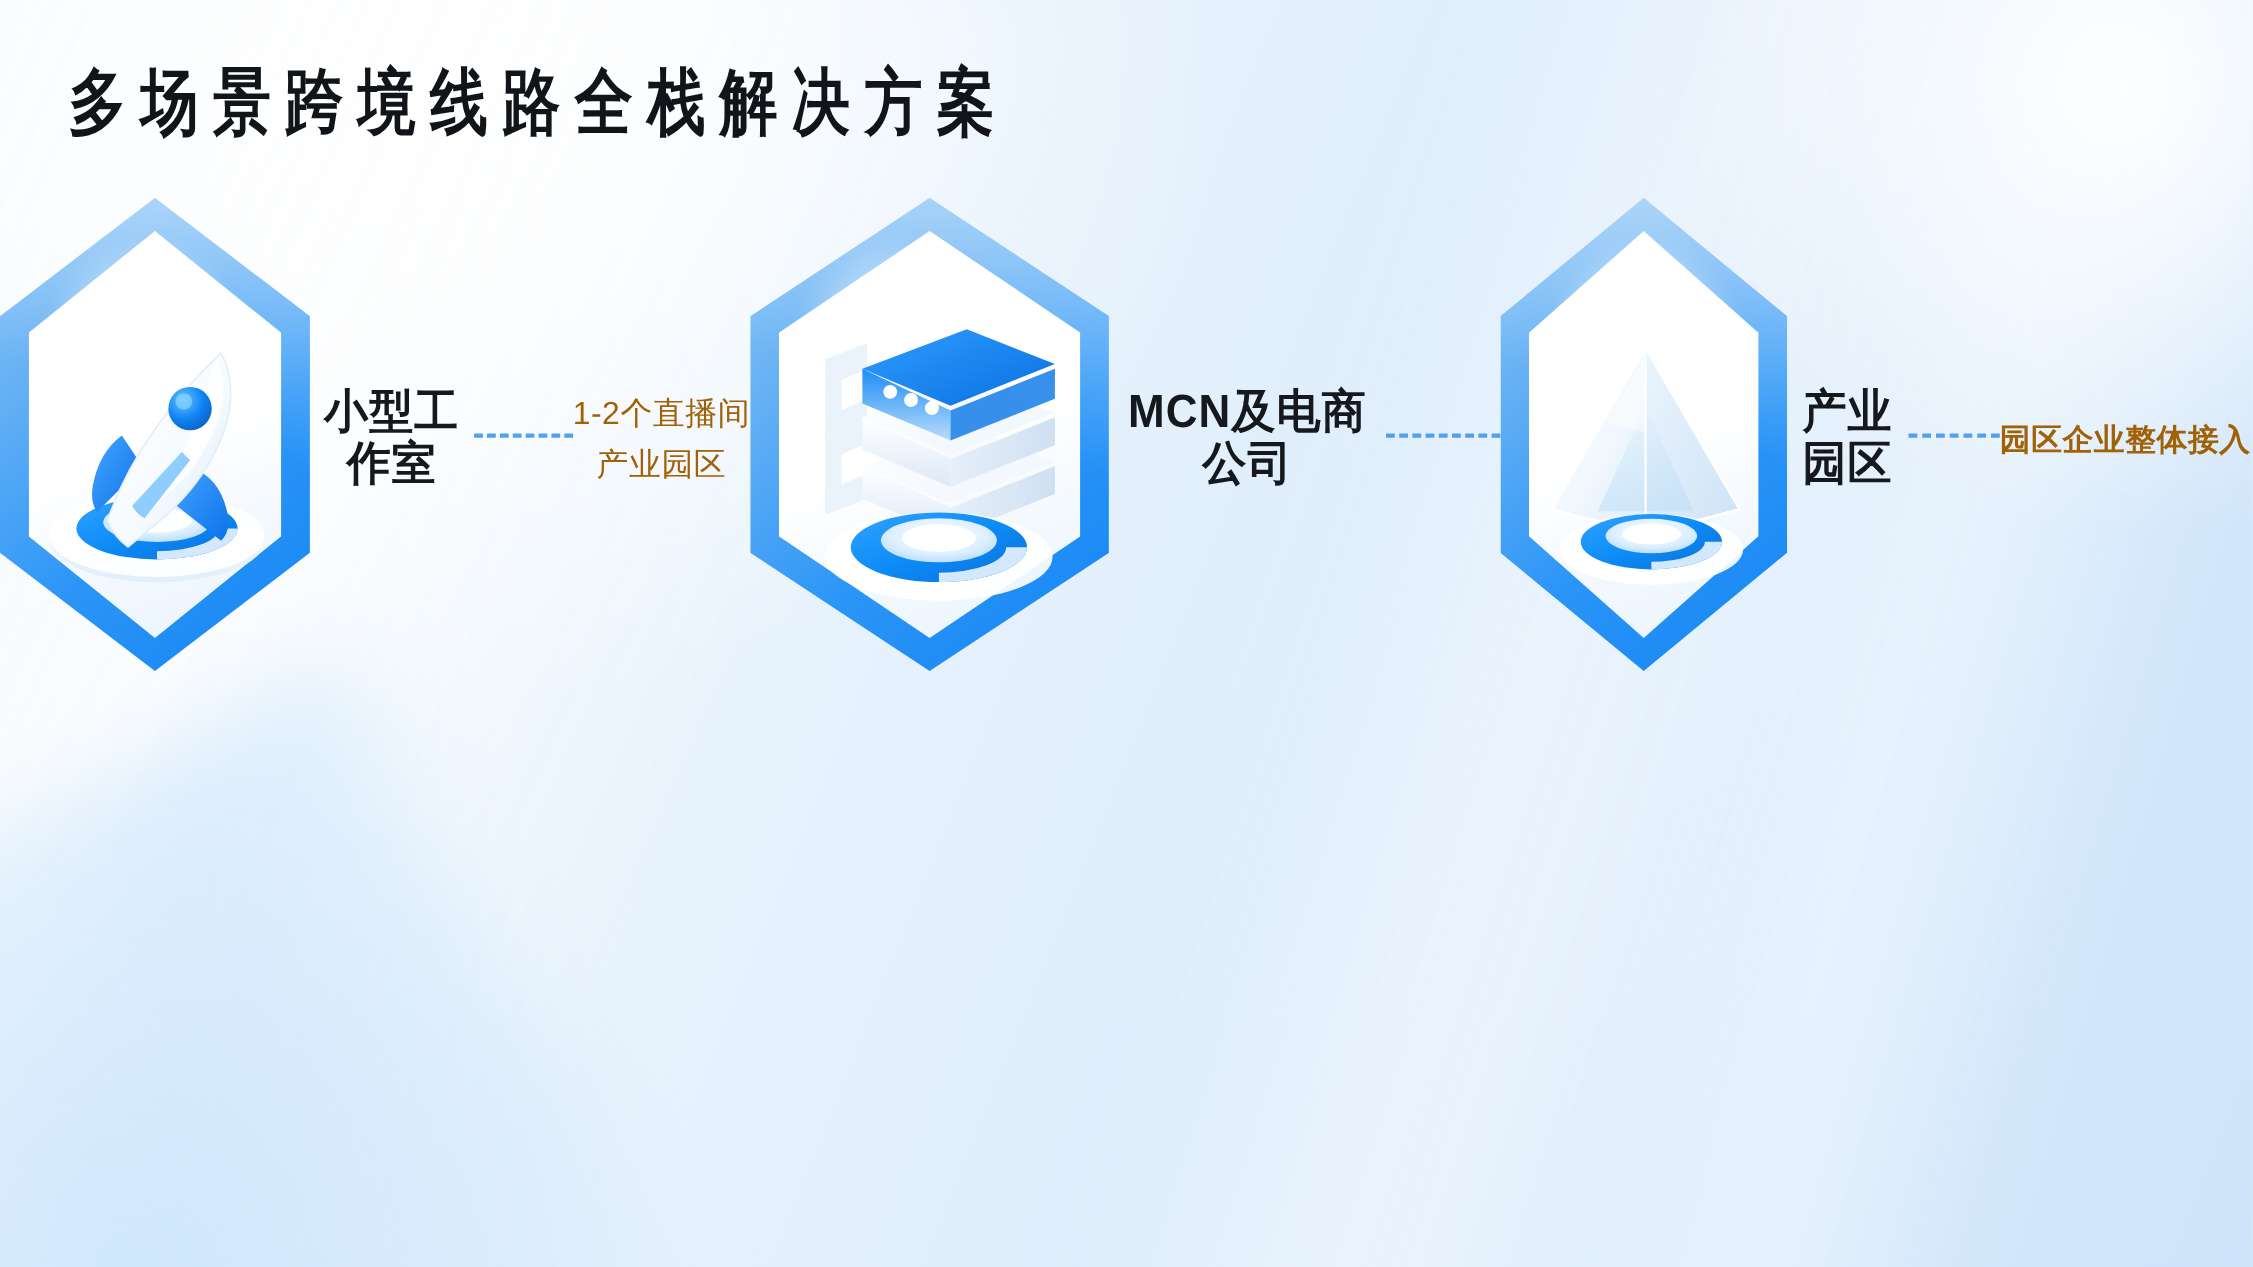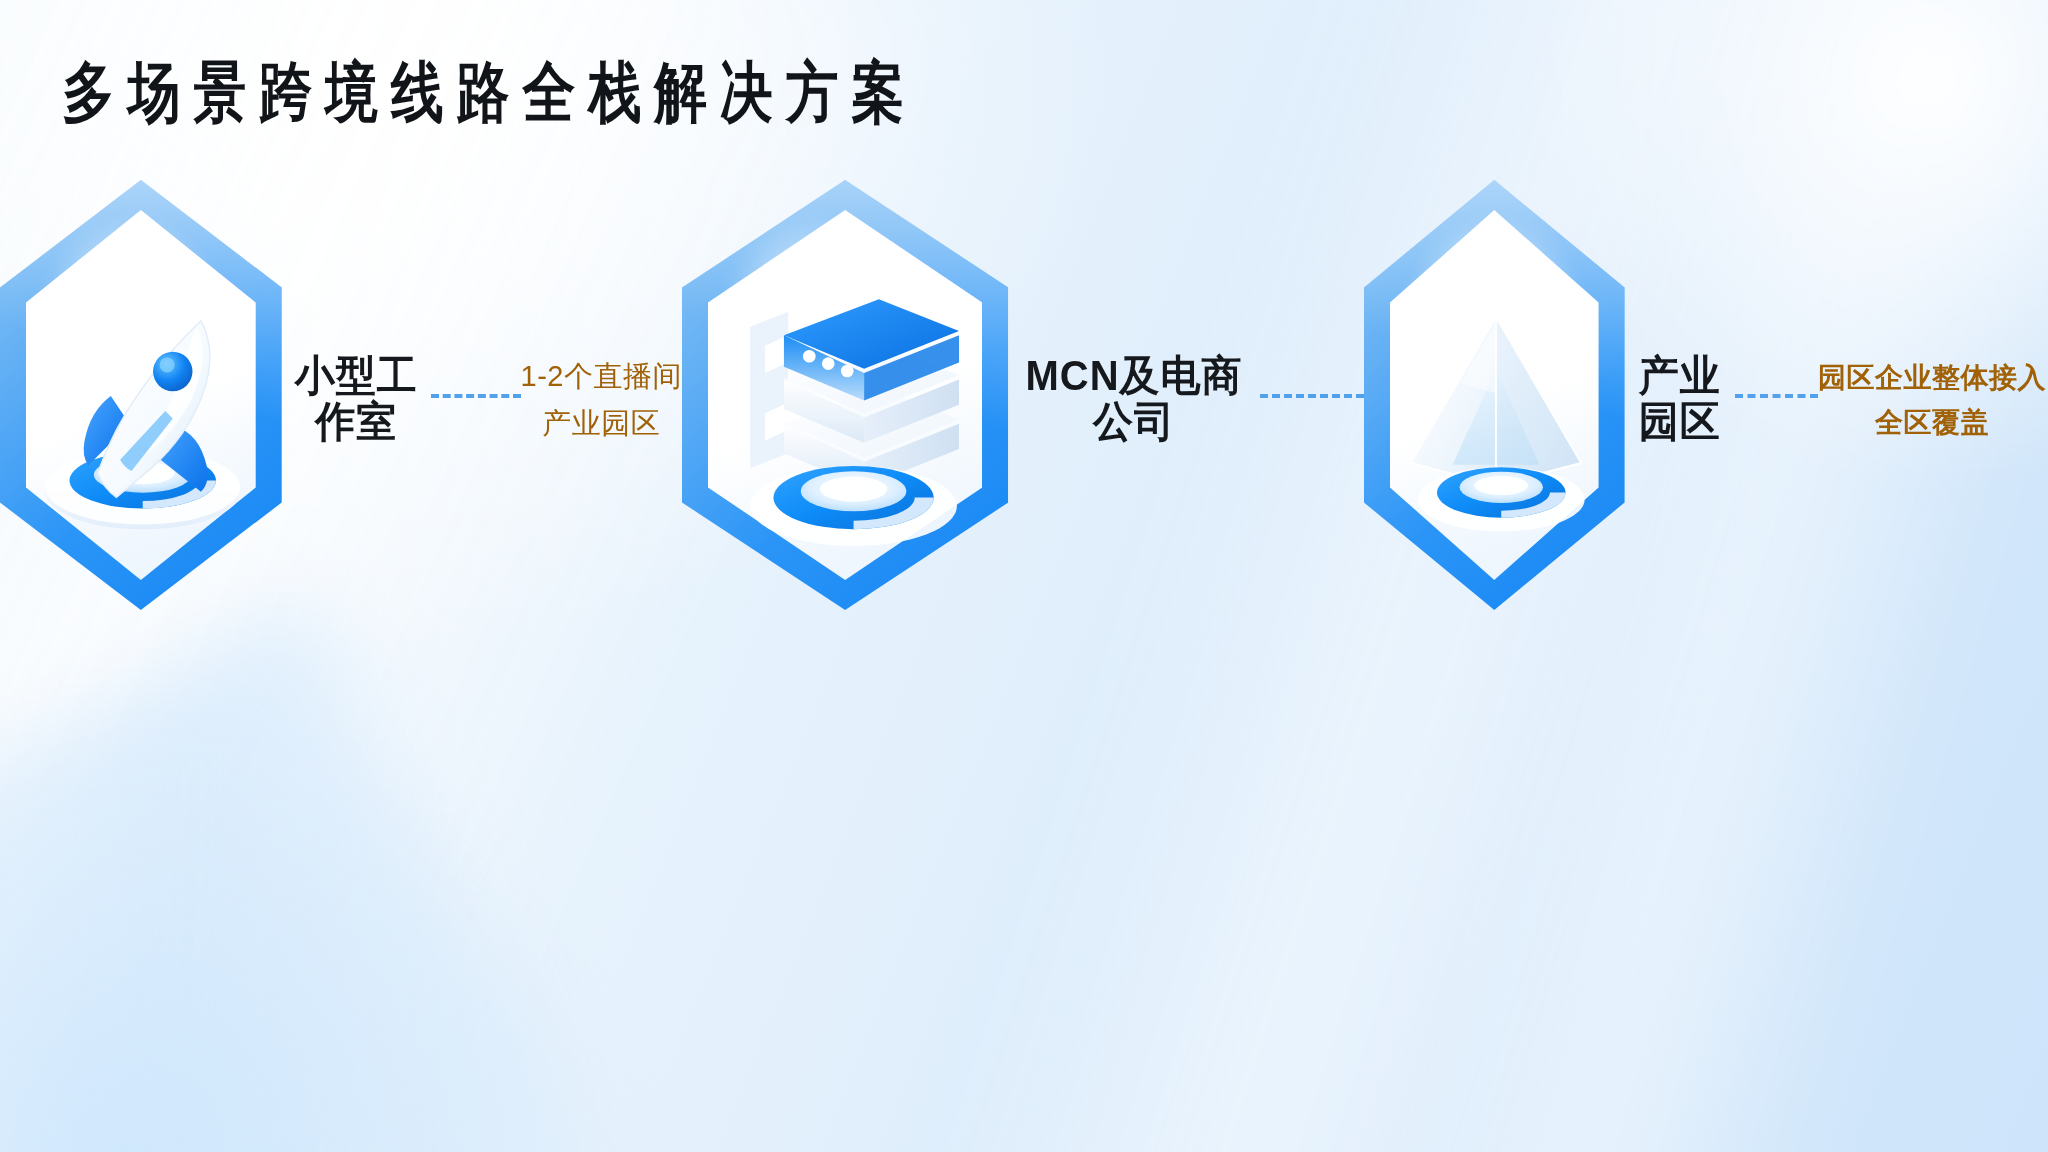--- a/index.html
+++ b/index.html
@@ -315,18 +315,17 @@
             <path d="M158 289 a74 29 0 0 0 74 -29 l-18 0 a56 21 0 0 1 -56 21 z" fill="#e9f4ff" opacity=".9"></path>
             <ellipse cx="158" cy="254" rx="48" ry="18" fill="url(#ring-core3)"></ellipse>
             <ellipse cx="158" cy="252" rx="31" ry="11" fill="#ffffff" opacity=".95"></ellipse>
           </svg>
         </div>
       </div>
       <div class="card-title">产业园区</div>
       <div class="divider"></div>
       <div class="card-body">
         <div>园区企业整体接入</div>
-        <div>全区覆盖</div>
       </div>
     </div>
 
   </div>
 </div>
 
 </body></html>

